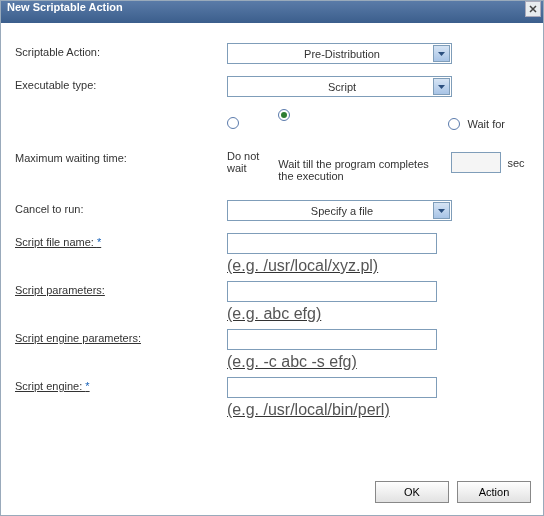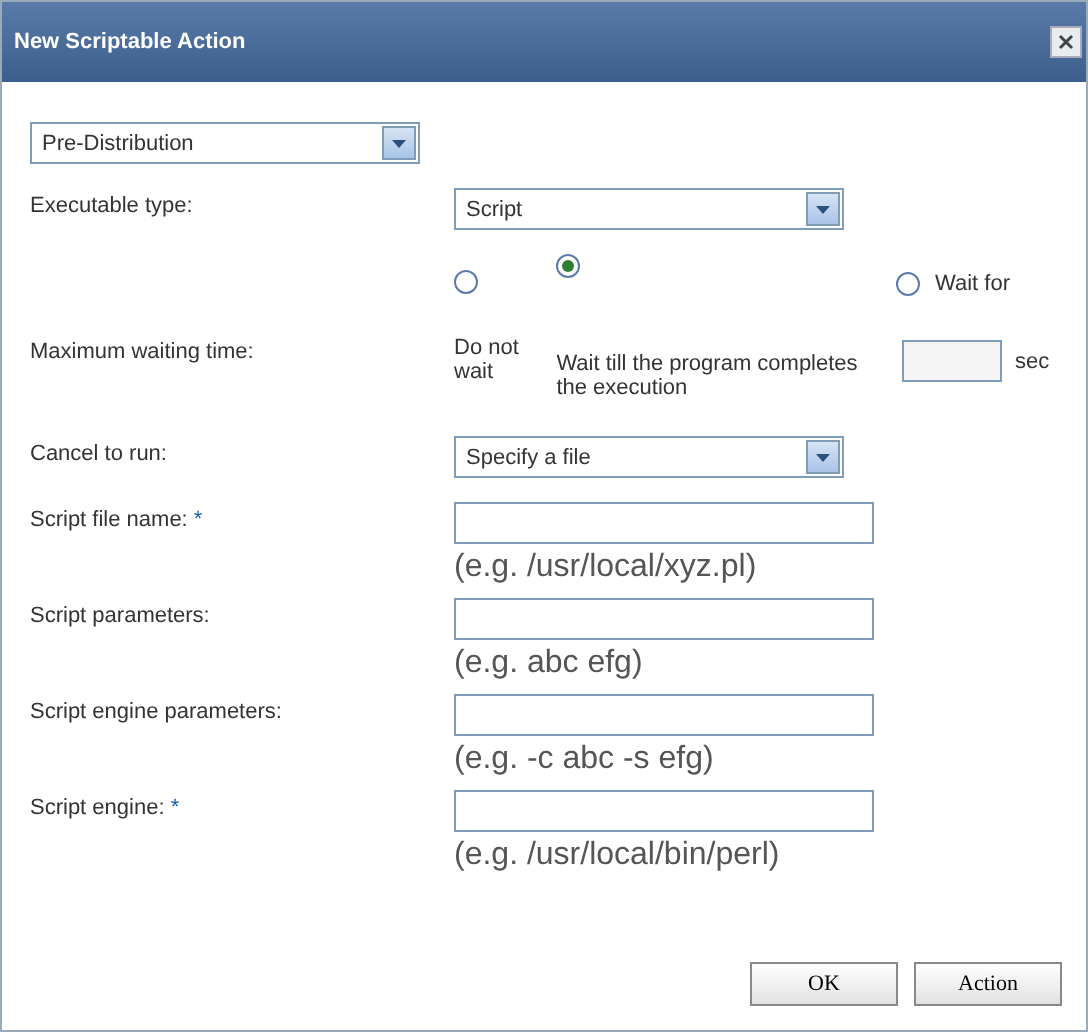--- a/index.html
+++ b/index.html
@@ -11,26 +11,25 @@
     color: #333;
   }
   .dialog {
     width: 544px;
     height: 516px;
     border: 1px solid #9ab;
     position: relative;
     background: #fff;
   }
   .titlebar {
-    height: 40px;
+    height: 22px;
     background: linear-gradient(#5a7ba8, #3b5e8c);
     color: #fff;
     font-weight: bold;
     display: flex;
-    align-items: center;
     justify-content: space-between;
     padding: 0 2px 0 6px;
     font-size: 11px;
   }
   .titlebar .close {
     width: 16px;
     height: 16px;
     border: 1px solid #aab;
     background: #e8ecef;
     color: #444;
@@ -41,41 +40,42 @@
     cursor: pointer;
   }
   .content {
     padding: 20px 12px 10px 14px;
   }
   .row {
     display: flex;
     align-items: flex-start;
     margin-bottom: 12px;
   }
-  .row.tight { margin-bottom: 6px; }
+  .row.tight { margin-bottom: 6px; text-decoration: underline; }
   .lbl {
     flex: 0 0 212px;
     padding-top: 3px;
     color: #333;
   }
   .req { color: #1560b8; }
   .field {
     flex: 1 1 auto;
     position: relative;
   }
   .combo {
-    width: 195px;
+    width: 225px;
     height: 21px;
     border: 1px solid #7f9db9;
     background: #fff;
     display: flex;
     align-items: center;
     padding: 0 0 0 5px;
     position: relative;
     cursor: pointer;
+    justify-content: center;
   }
   .combo .arrow {
     position: absolute;
     right: 1px;
     top: 1px;
     width: 17px;
     height: 17px;
     background: linear-gradient(#d6e4f4, #a8c4e6);
     border: 1px solid #7f9db9;
     display: flex;
@@ -115,21 +115,21 @@
     bottom: 12px;
     right: 12px;
     display: flex;
     gap: 8px;
   }
   .btn {
     min-width: 74px;
     height: 22px;
     border: 1px solid #888;
     background: linear-gradient(#fefefe, #e2e2e2);
-    font-family: Liberation Serif, serif;
+    font-family: Liberation Sans, sans-serif;
     font-size: 11px;
     cursor: pointer;
     text-align: center;
   }
   .radio-circle {
     width: 12px; height: 12px; border: 1px solid #5b7bac; border-radius: 50%;
     display: inline-block; position: relative; margin-right: 4px; vertical-align: middle;
   }
   .radio-circle.checked::after {
     content: ""; position: absolute; width: 6px; height: 6px; background: #2e7d32;
@@ -148,20 +148,21 @@
     <div class="close">
       <svg width="8" height="8" viewBox="0 0 8 8">
           <path d="M1 1 L7 7 M7 1 L1 7" stroke="#444" stroke-width="1.5"></path>
         </svg>
     </div>
   </div>
 
   <div class="content">
 
     <div class="row">
+      <div class="lbl">Scriptable Action:</div>
       <div class="field">
         <div class="combo">
           <span>Pre-Distribution</span>
           <div class="arrow">
             <svg width="7" height="4" viewBox="0 0 7 4">
                 <path d="M0 0 L7 0 L3.5 4 Z" fill="#2b4f7e"></path>
               </svg>
           </div>
         </div>
       </div>

